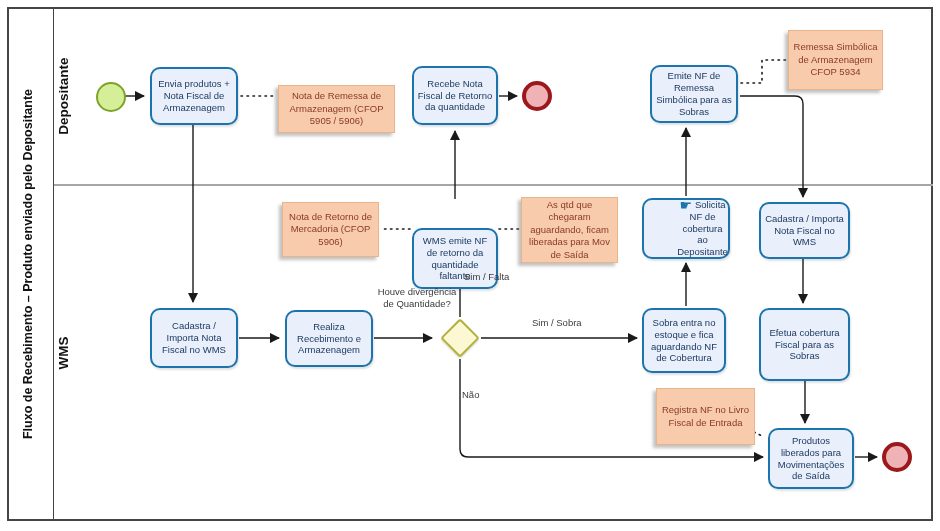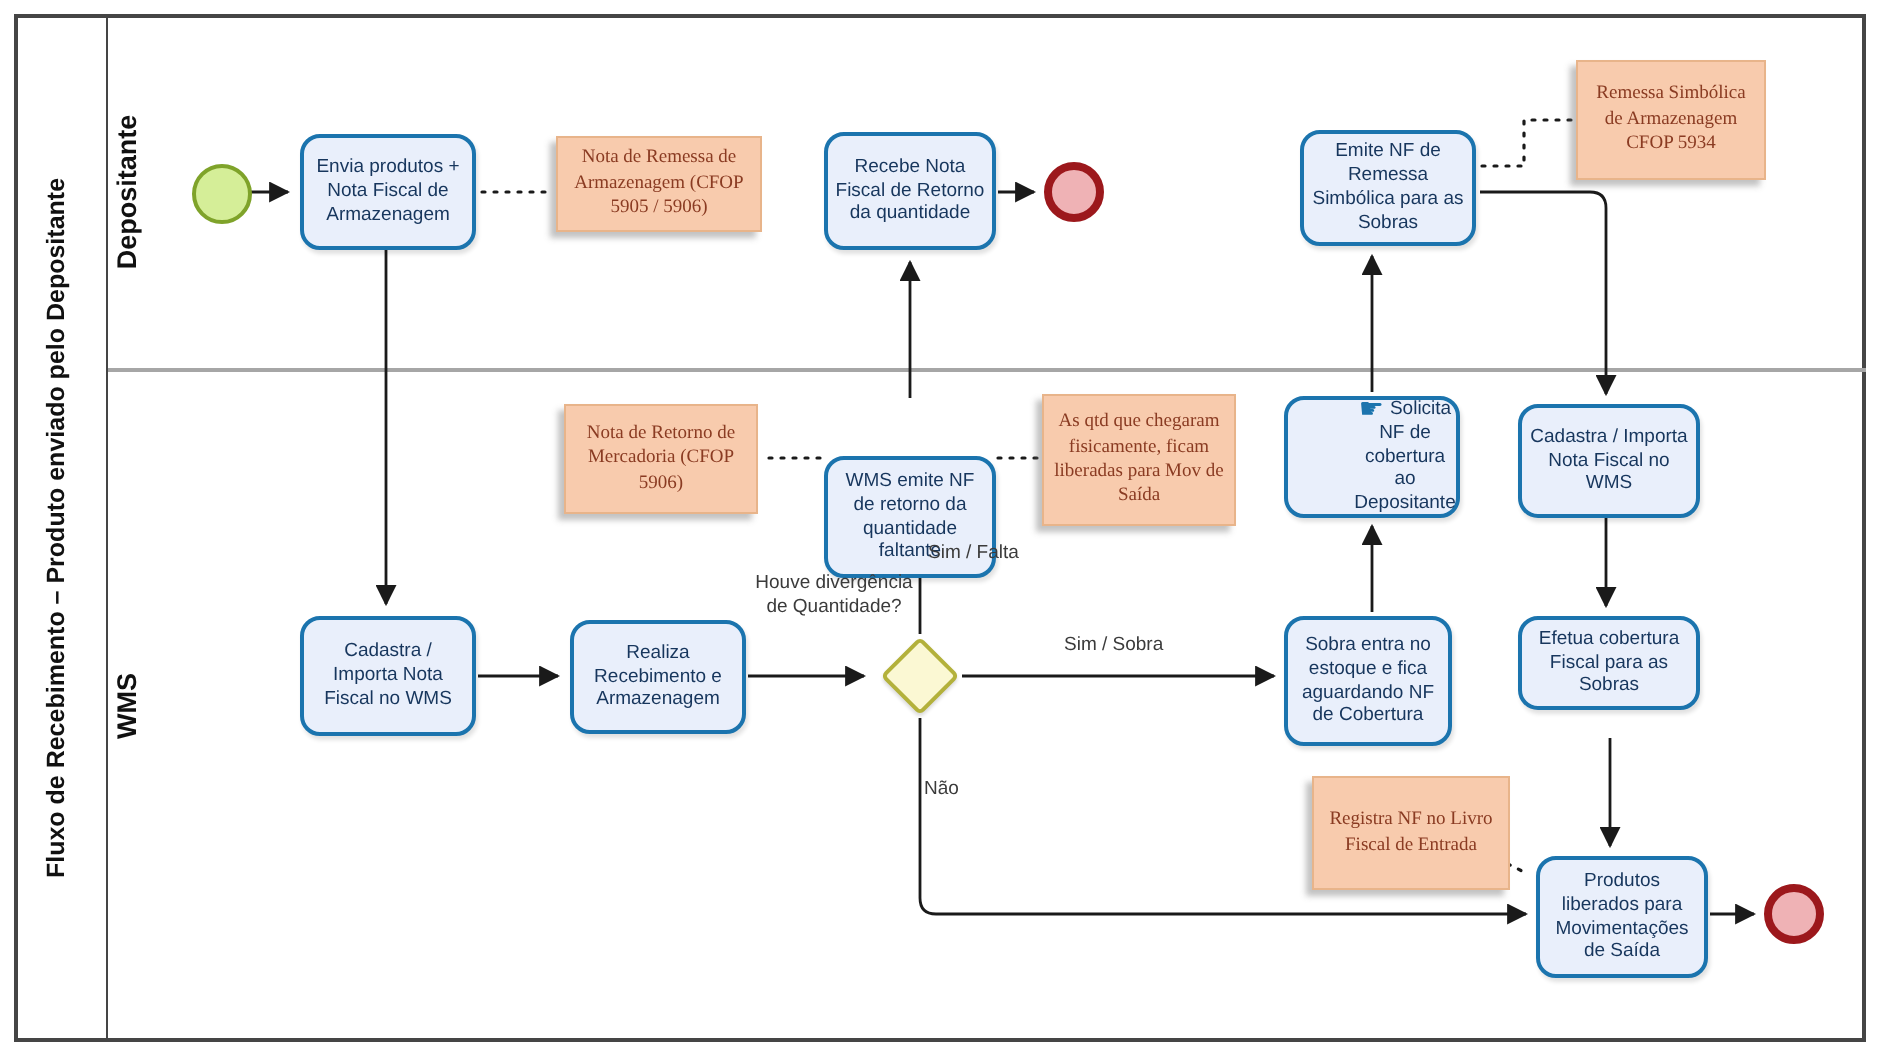--- a/index.html
+++ b/index.html
@@ -23,21 +23,21 @@
     position:absolute;box-sizing:border-box;
     border:2px solid var(--task-border);border-radius:10px;background:var(--task-fill);
     color:var(--task-text);font-size:9.5px;line-height:1.25;
     display:flex;align-items:center;justify-content:center;text-align:center;
     padding:2px 3px;box-shadow:1px 2px 2px rgba(0,0,0,.12);
   }
   .annotation{
     position:absolute;box-sizing:border-box;
     background:var(--ann-fill);border:1px solid #e8b48a;color:var(--ann-text);
     font-size:9.5px;line-height:1.3;display:flex;align-items:center;justify-content:flex-end;
-    text-align:center;padding:2px 4px;box-shadow:-3px 3px 3px rgba(120,120,120,.45);font-family:Liberation Serif, serif;
+    text-align:center;padding:2px 4px;box-shadow:-3px 3px 3px rgba(120,120,120,.45);
   }
   .event{position:absolute;box-sizing:content-box;border-radius:50%;}
   .event.start{left:96px;top:82px;width:26px;height:26px;border:2px solid var(--start-border);background:var(--start-fill);}
   .event.end{width:22px;height:22px;border:4px solid var(--end-border);background:var(--end-fill);}
   .event.end.e1{left:522px;top:81px;}
   .event.end.e2{left:882px;top:442px;}
   .gateway{
     position:absolute;left:446px;top:324px;width:28px;height:28px;box-sizing:border-box;
     background:var(--gw-fill);border:2px solid var(--gw-border);border-radius:3px;
     transform:rotate(45deg);box-shadow:1px 1px 2px rgba(0,0,0,.15);
@@ -116,41 +116,41 @@
   </div>
   <div class="task" style="left:642px;top:198px;width:88px;height:61px;padding-left:36px;">
     <span><span class="hand-icon">☛</span><span>Solicita NF de cobertura ao Depositante</span></span>
   </div>
   <div class="task" style="left:759px;top:202px;width:91px;height:57px;">
     <span>Cadastra / Importa Nota Fiscal no WMS</span>
   </div>
   <div class="task" style="left:642px;top:308px;width:84px;height:65px;">
     <span>Sobra entra no estoque e fica aguardando NF de Cobertura</span>
   </div>
-  <div class="task" style="left:759px;top:308px;width:91px;height:47px;">
+  <div class="task" style="left:759px;top:308px;width:91px;height:73px;">
     <span>Efetua cobertura Fiscal para as Sobras</span>
   </div>
   <div class="task" style="left:768px;top:428px;width:86px;height:61px;">
     <span>Produtos liberados para Movimentações de Saída</span>
   </div>
 
   <div class="gateway"></div>
   <div class="gw-question">Houve divergência de Quantidade?</div>
 
-  <div class="annotation" style="left:278px;top:68px;width:103px;height:48px;">
+  <div class="annotation" style="left:278px;top:85px;width:117px;height:48px;">
     <span>Nota de Remessa de Armazenagem (CFOP 5905 / 5906)</span>
   </div>
   <div class="annotation" style="left:788px;top:30px;width:95px;height:60px;">
     <span>Remessa Simbólica de Armazenagem CFOP 5934</span>
   </div>
   <div class="annotation" style="left:282px;top:202px;width:97px;height:55px;">
     <span>Nota de Retorno de Mercadoria (CFOP 5906)</span>
   </div>
   <div class="annotation" style="left:521px;top:197px;width:97px;height:66px;">
-    <span>As qtd que chegaram fisicamente, ficam liberadas para Mov de Saída</span>
+    <span>As qtd que chegaram aguardando, ficam liberadas para Mov de Saída</span>
   </div>
   <div class="annotation" style="left:656px;top:388px;width:99px;height:57px;">
     <span>Registra NF no Livro Fiscal de Entrada</span>
   </div>
 
   <div class="flow-label" style="left:464px;top:271px;">Sim / Falta</div>
   <div class="flow-label" style="left:532px;top:317px;">Sim / Sobra</div>
   <div class="flow-label" style="left:462px;top:389px;">Não</div>
 
 </div>

